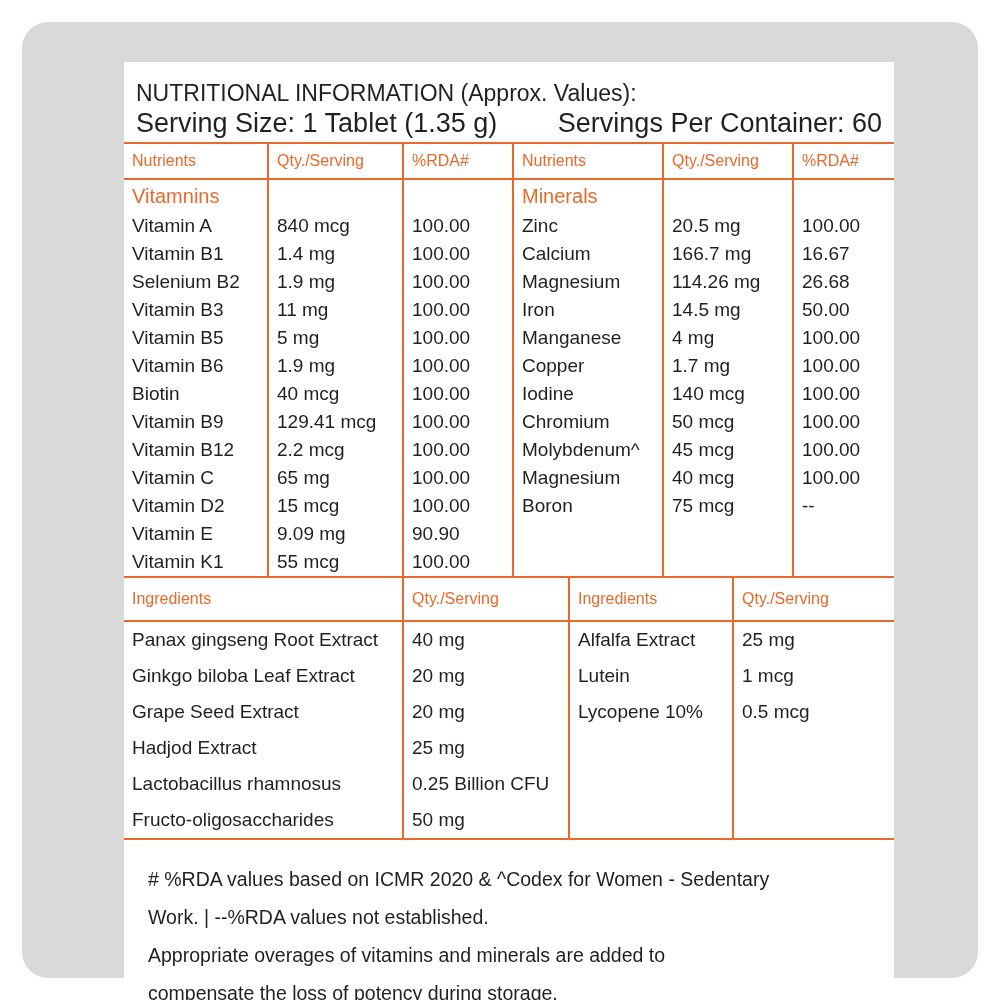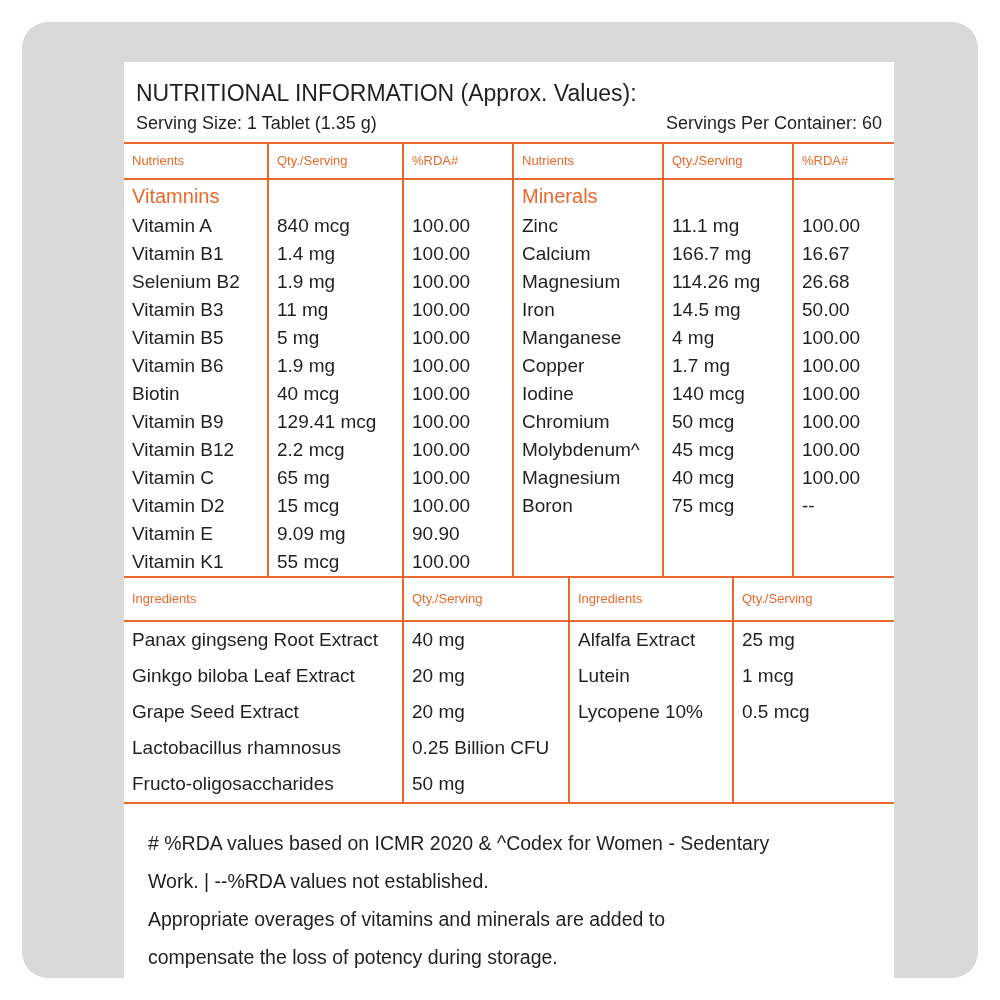--- a/index.html
+++ b/index.html
@@ -31,21 +31,21 @@
   .hdr {
     padding: 16px 12px 4px 12px;
     color: #231f20;
   }
   .hdr-line1 {
     font-size: 23px;
     line-height: 30px;
     white-space: nowrap;
   }
   .hdr-line2 {
-    font-size: 18px;
+    font-size: 27px;
     line-height: 30px;
     display: flex;
     justify-content: space-between;
     white-space: nowrap;
     align-items: center;
   }
   
   table.nut {
     border-collapse: collapse;
     width: 100%;
@@ -58,21 +58,21 @@
     vertical-align: top;
     text-align: left;
     font-weight: normal;
   }
   .topline { border-top: 2px solid #e8692b; }
   .botline { border-bottom: 2px solid #e8692b; }
   .vline   { border-left: 2px solid #e8692b; }
 
   .colhead {
     color: #e8692b;
-    font-size: 13px;
+    font-size: 16px;
     line-height: 34px;
     padding-left: 8px !important;
     white-space: nowrap;
   }
   .grouphead {
     color: #e8692b;
     font-size: 20px;
     line-height: 32px;
     padding-left: 8px !important;
     white-space: nowrap;
@@ -159,21 +159,21 @@
           <td class="grouphead vline">Minerals</td>
           <td class="grouphead vline"></td>
           <td class="grouphead vline"></td>
         </tr>
 
         <tr>
           <td class="cell">Vitamin A</td>
           <td class="cell vline">840 mcg</td>
           <td class="cell vline">100.00</td>
           <td class="cell vline">Zinc</td>
-          <td class="cell vline">11.1 mg</td>
+          <td class="cell vline">20.5 mg</td>
           <td class="cell vline">100.00</td>
         </tr>
         <tr>
           <td class="cell">Vitamin B1</td>
           <td class="cell vline">1.4 mg</td>
           <td class="cell vline">100.00</td>
           <td class="cell vline">Calcium</td>
           <td class="cell vline">166.7 mg</td>
           <td class="cell vline">16.67</td>
         </tr>
@@ -295,20 +295,26 @@
           <td class="cell vline"><span class="ital"></span><span>Lutein</span></td>
           <td class="cell vline">1 mcg</td>
         </tr>
         <tr>
           <td class="cell"><span class="ital"></span><span>Grape Seed Extract</span></td>
           <td class="cell vline">20 mg</td>
           <td class="cell vline"><span class="ital"></span><span>Lycopene 10%</span></td>
           <td class="cell vline">0.5 mcg</td>
         </tr>
         <tr>
+          <td class="cell"><span class="ital"></span><span>Hadjod Extract</span></td>
+          <td class="cell vline">25 mg</td>
+          <td class="cell vline"><span class="ital"></span><span></span></td>
+          <td class="cell vline"></td>
+        </tr>
+        <tr>
           <td class="cell"><span class="ital">Lactobacillus rhamnosus</span><span></span></td>
           <td class="cell vline">0.25 Billion CFU</td>
           <td class="cell vline"><span class="ital"></span><span></span></td>
           <td class="cell vline"></td>
         </tr>
         <tr>
           <td class="cell botline"><span class="ital"></span><span>Fructo-oligosaccharides</span></td>
           <td class="cell botline vline">50 mg</td>
           <td class="cell botline vline"><span class="ital"></span><span></span></td>
           <td class="cell botline vline"></td>

